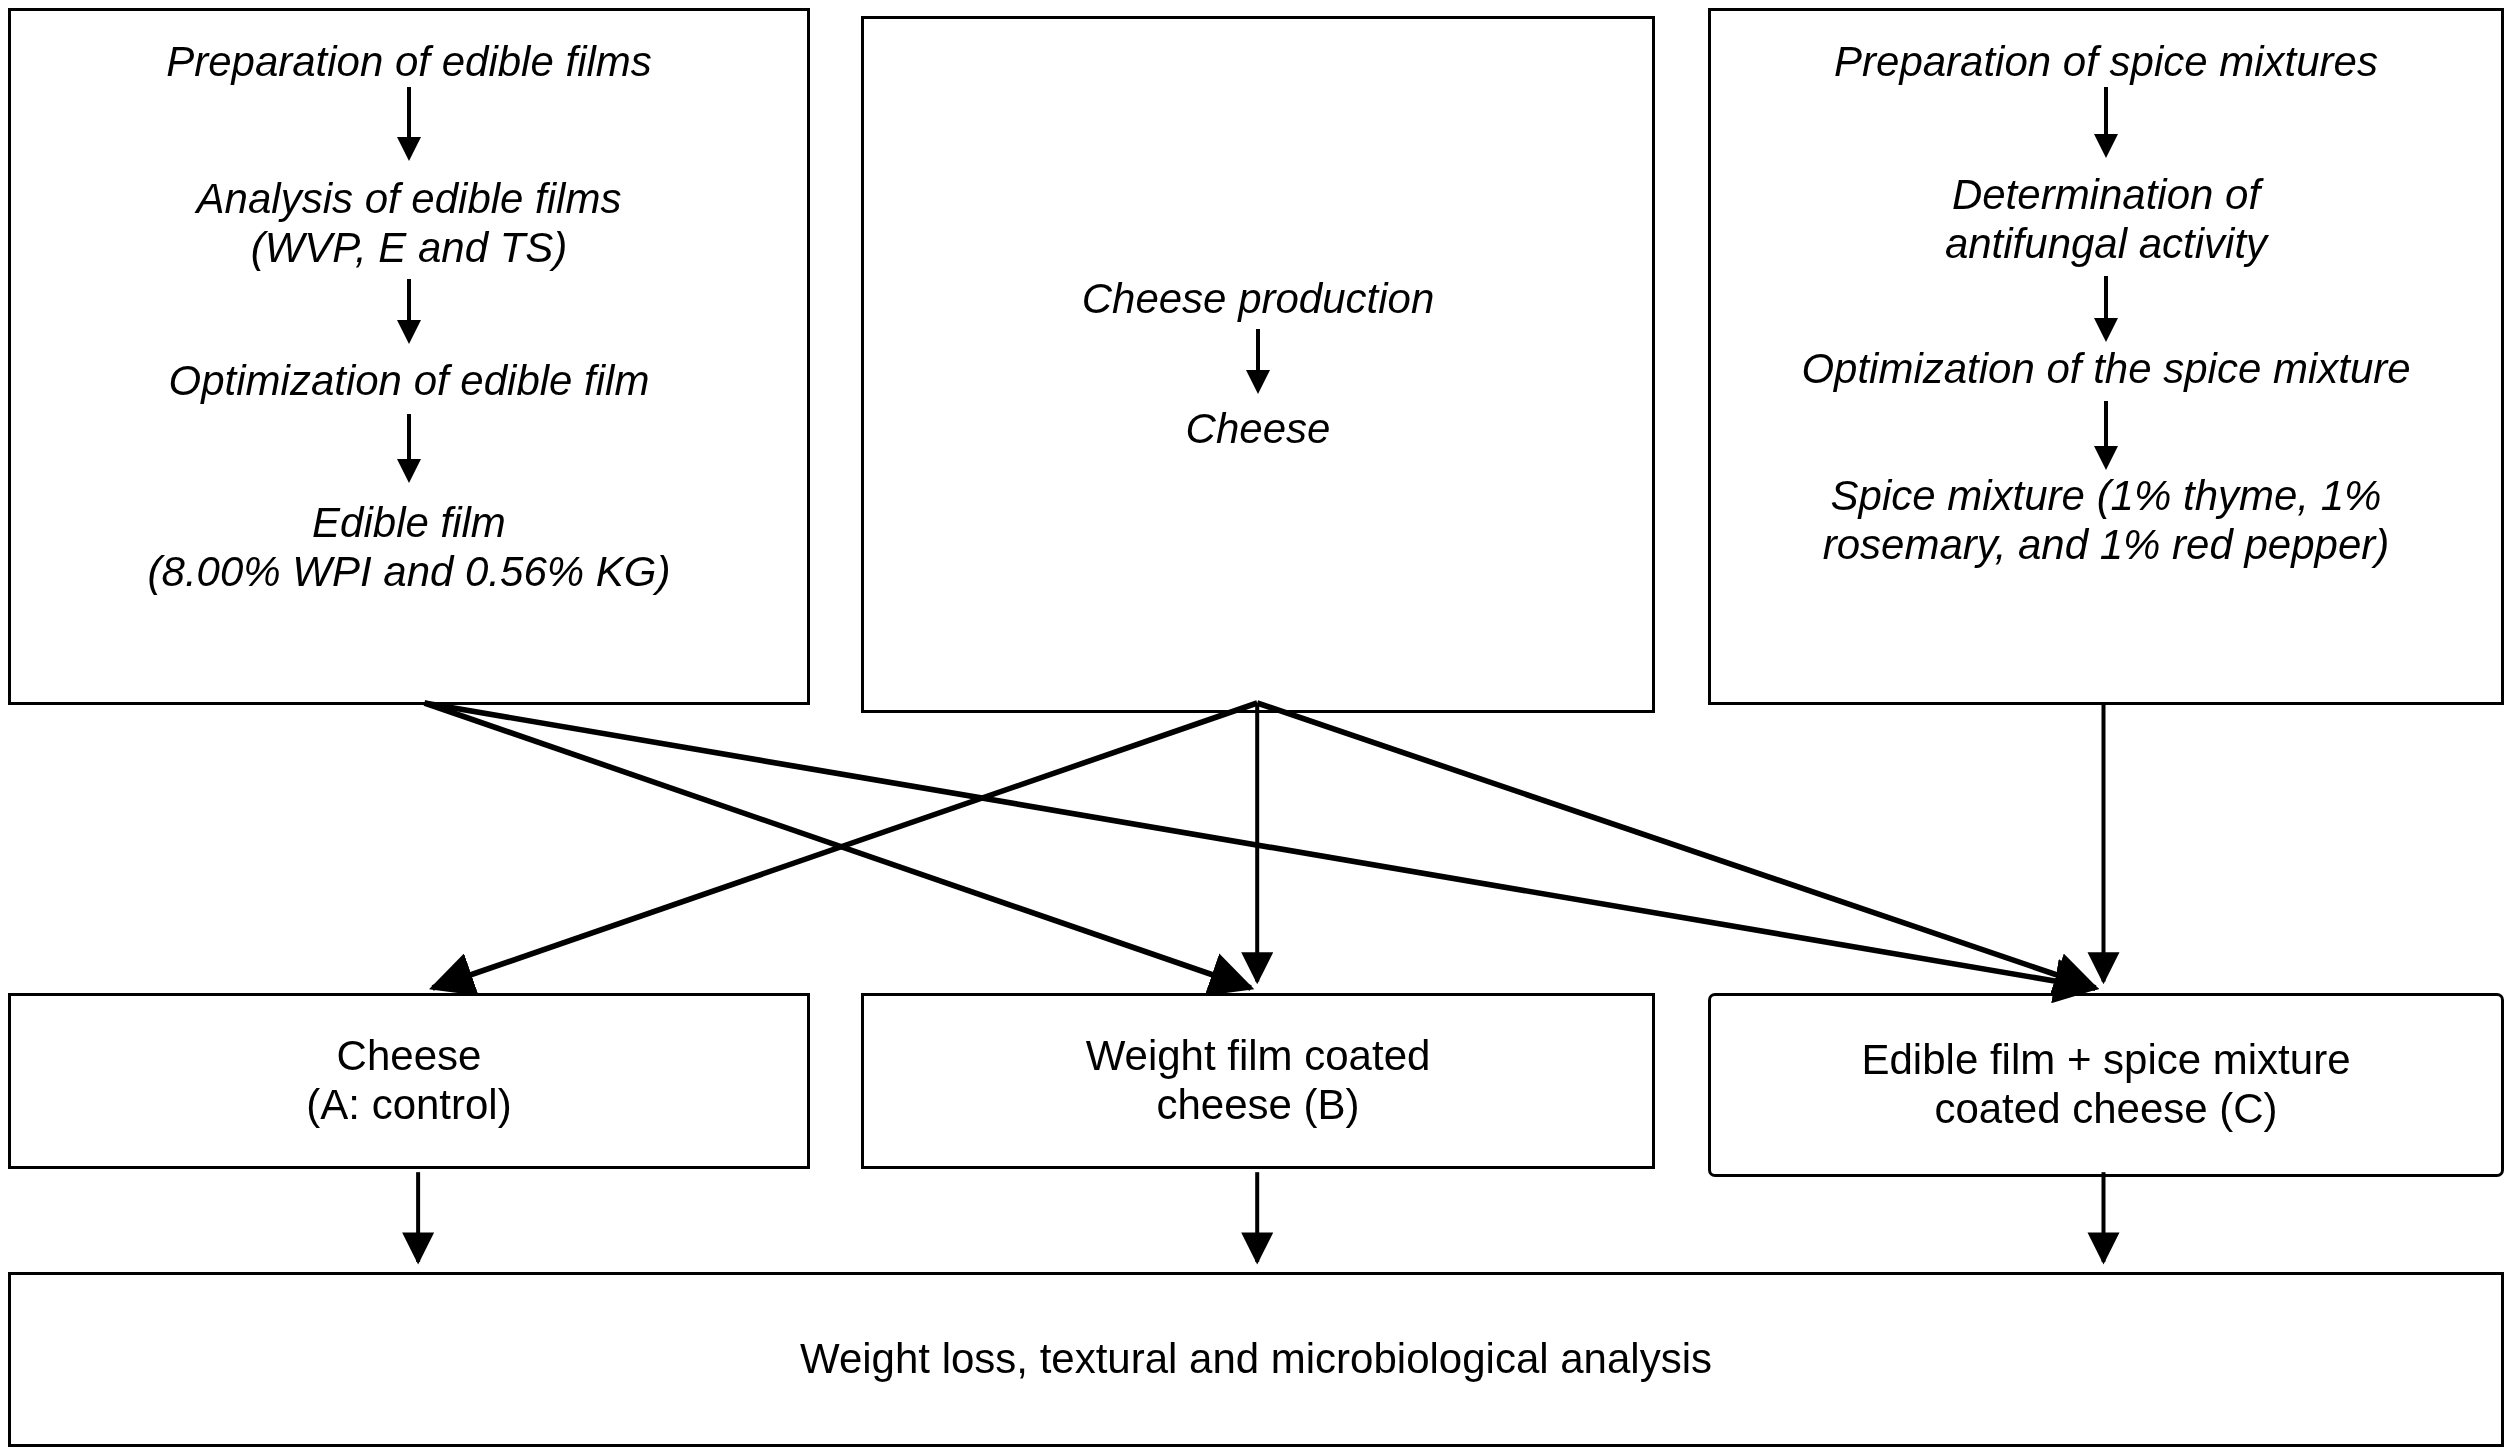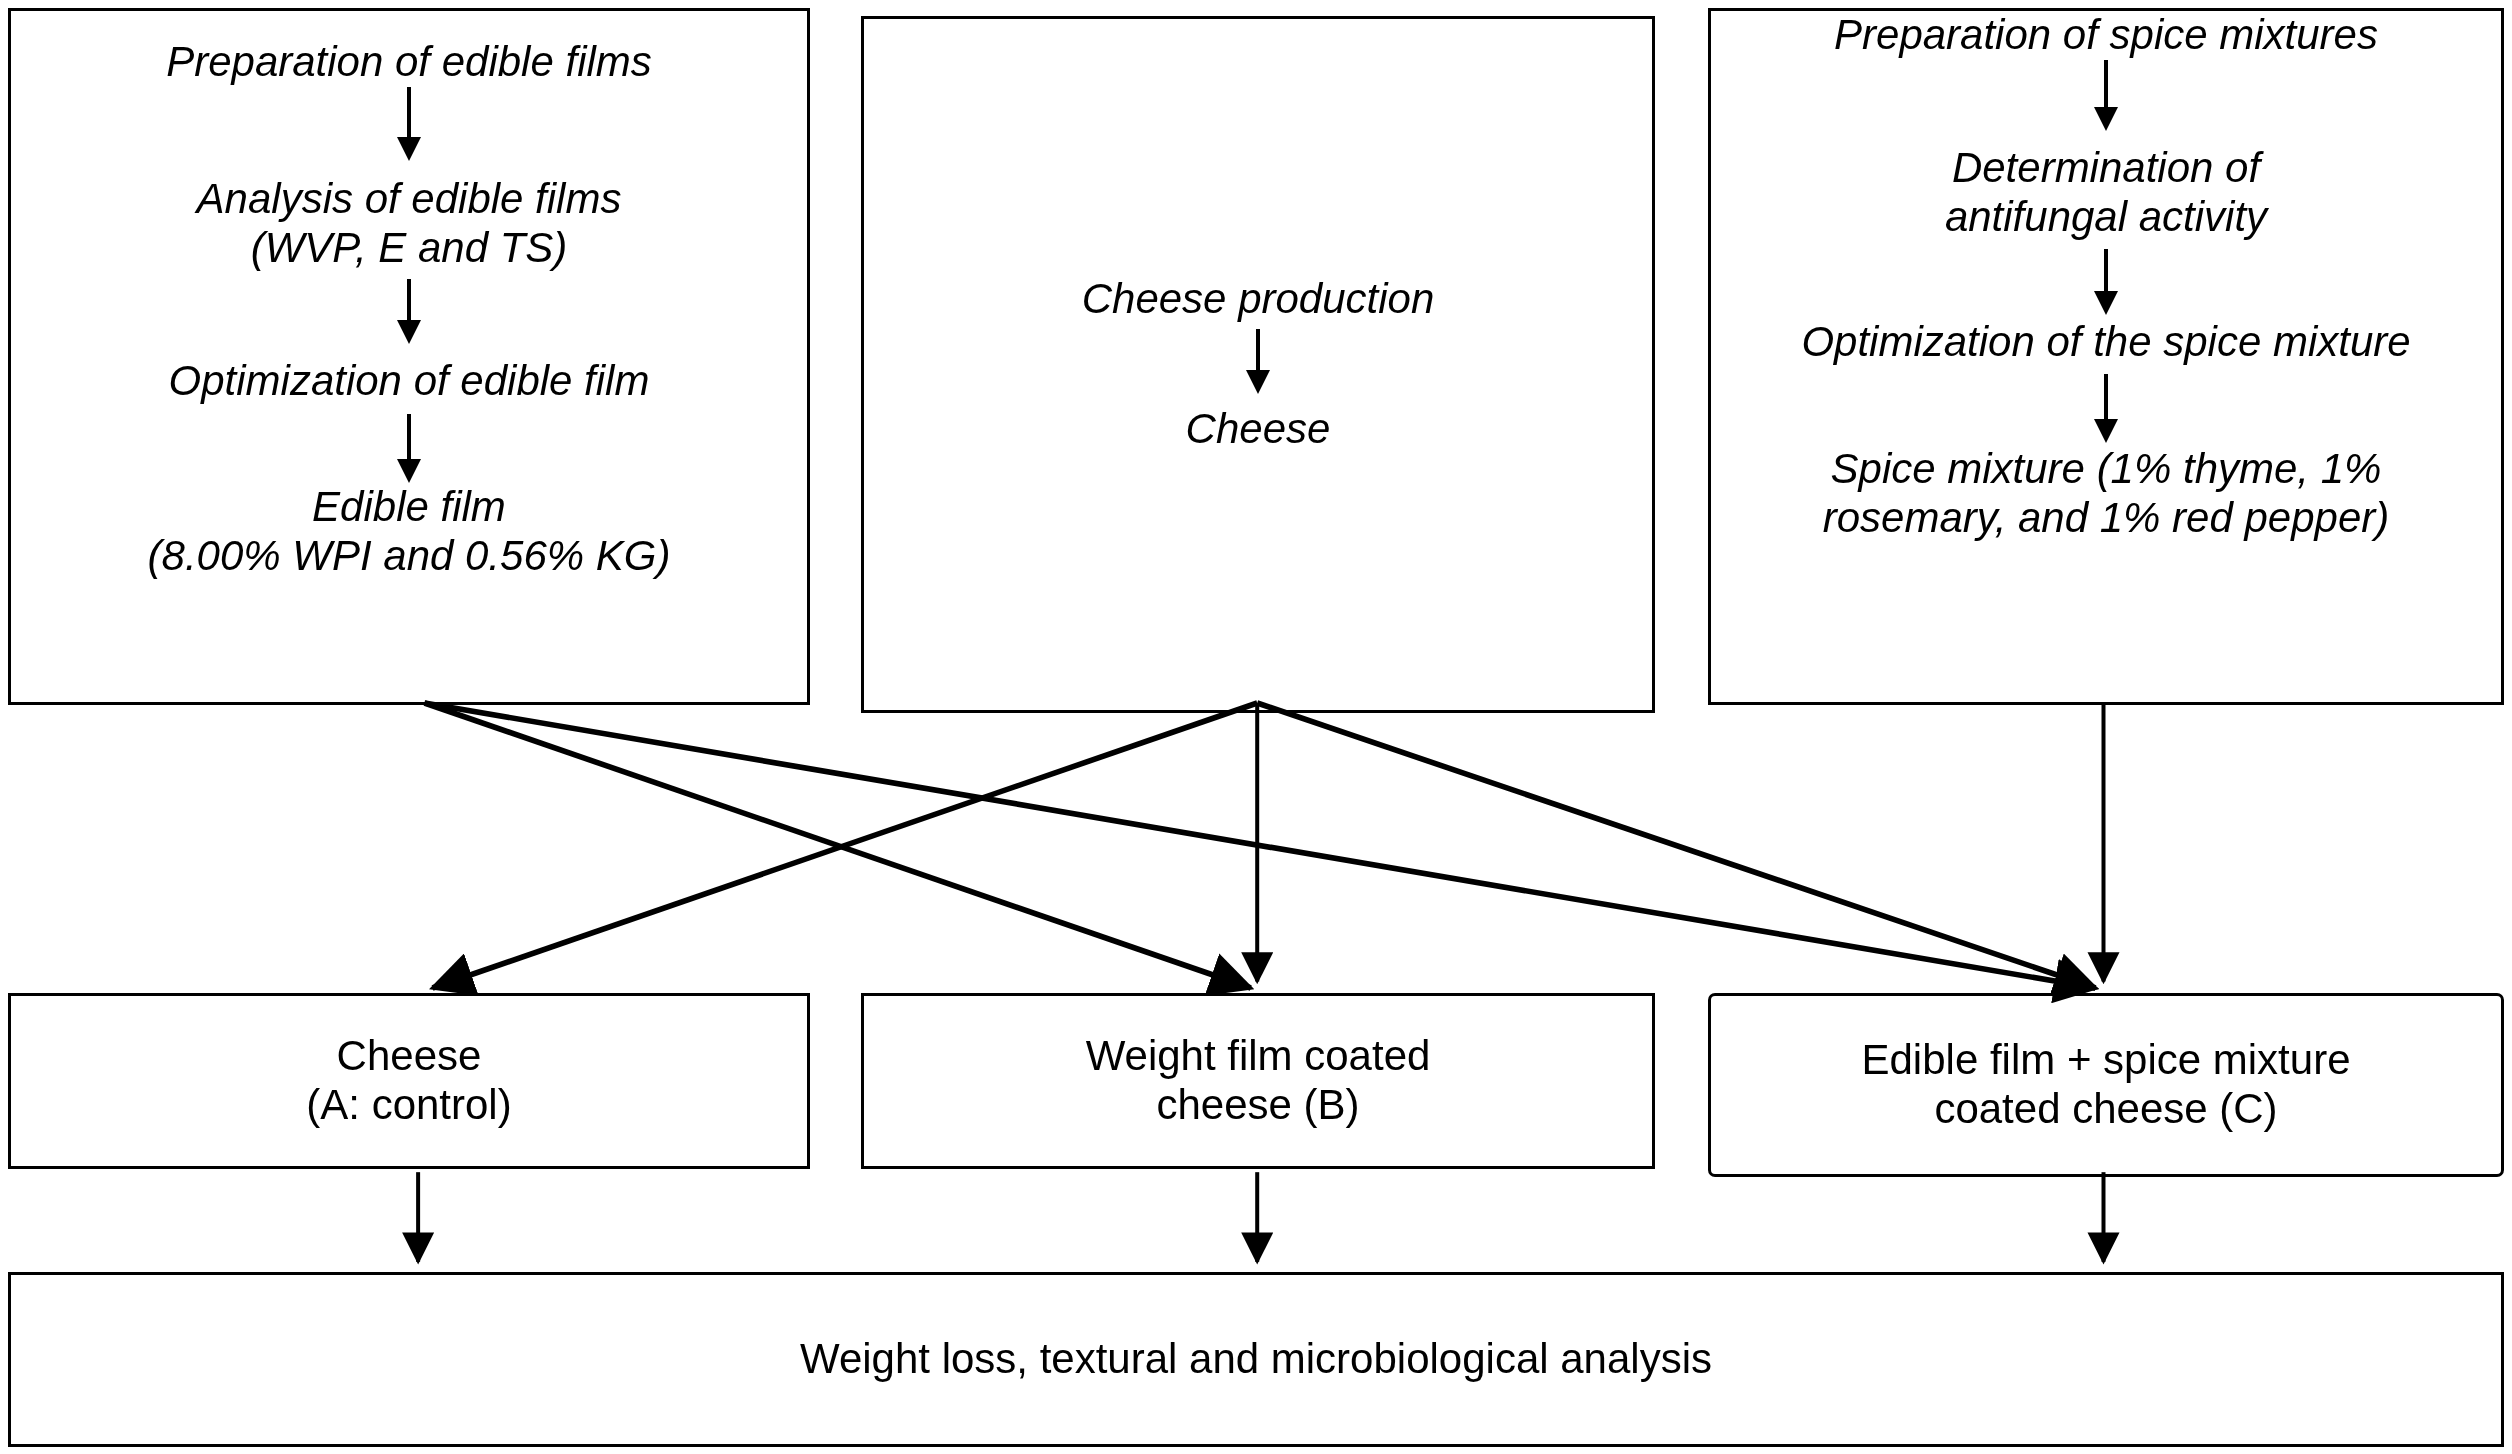--- a/index.html
+++ b/index.html
@@ -45,21 +45,21 @@
 
     <div class="node" style="margin-top:13px;">
       <div class="nodetext">Optimization of edible film</div>
     </div>
 
     <div class="vconn" style="margin-top:8px;">
       <div class="shaft" style="height:46px;"></div>
       <div class="head"></div>
     </div>
 
-    <div class="node" style="">
+    <div class="node" style="margin-top:16px;">
       <div class="nodetext">Edible film
 (8.00% WPI and 0.56% KG)</div>
     </div>
   </div>
 
   <div class="box centerv" style="left:861px;top:8px;width:794px;height:697px;margin-top:8px;">
 
     <div class="node">
       <div class="nodetext">Cheese production</div>
     </div>
@@ -67,21 +67,21 @@
     <div class="vconn" style="margin-top:4.8px;">
       <div class="shaft" style="height:42px;"></div>
       <div class="head"></div>
     </div>
 
     <div class="node" style="margin-top:11.2px;">
       <div class="nodetext">Cheese</div>
     </div>
   </div>
 
-  <div class="box" style="left:1708px;top:8px;width:796px;height:697px;">
+  <div class="box" style="left:1708px;top:8px;width:796px;height:697px;padding-top:27px;">
 
     <div class="node">
       <div class="nodetext">Preparation of spice mixtures</div>
     </div>
 
     <div class="vconn">
       <div class="shaft" style="height:48px;"></div>
       <div class="head"></div>
     </div>
 

